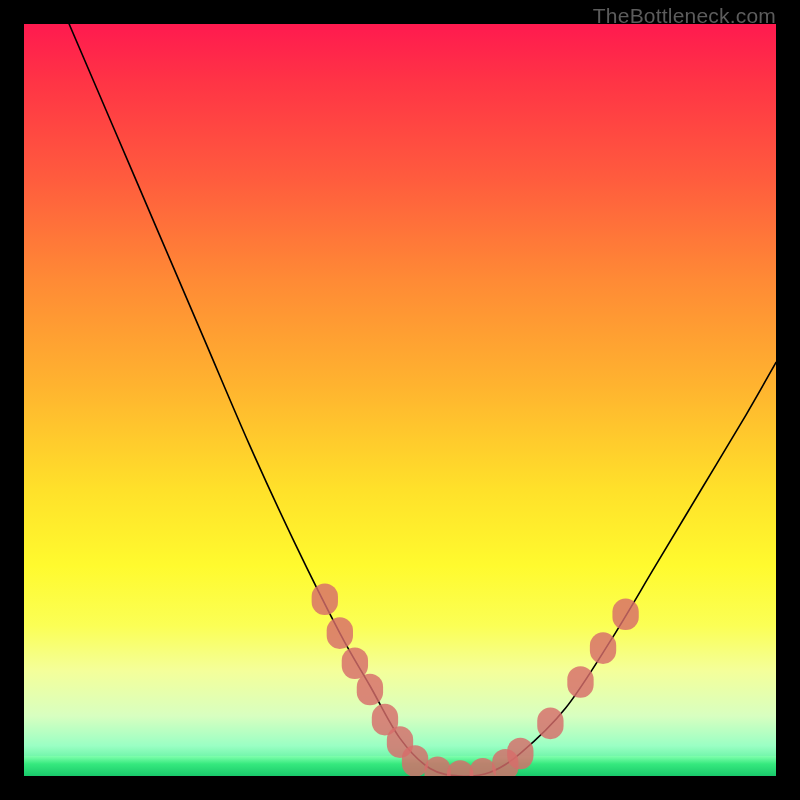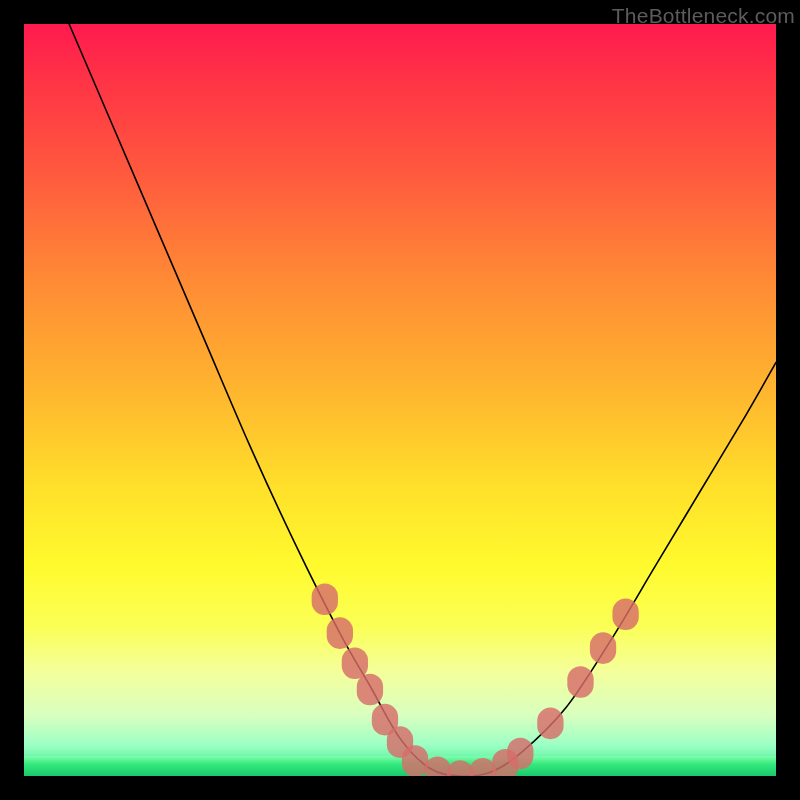--- a/index.html
+++ b/index.html
@@ -40,21 +40,21 @@
     height: 20px;
     background: linear-gradient(to bottom,
       #7fffad 0%,
       #36e97e 40%,
       #19c96b 100%
     );
   }
   .watermark {
     position: absolute;
     top: 4px;
-    right: 5px;
+    right: 24px;
     color: #5c5c5c;
     font-size: 21px;
     letter-spacing: 0.2px;
     font-weight: 500;
     user-select: none;
   }
   svg {
     position: absolute;
     left: 0;
     top: 0;

